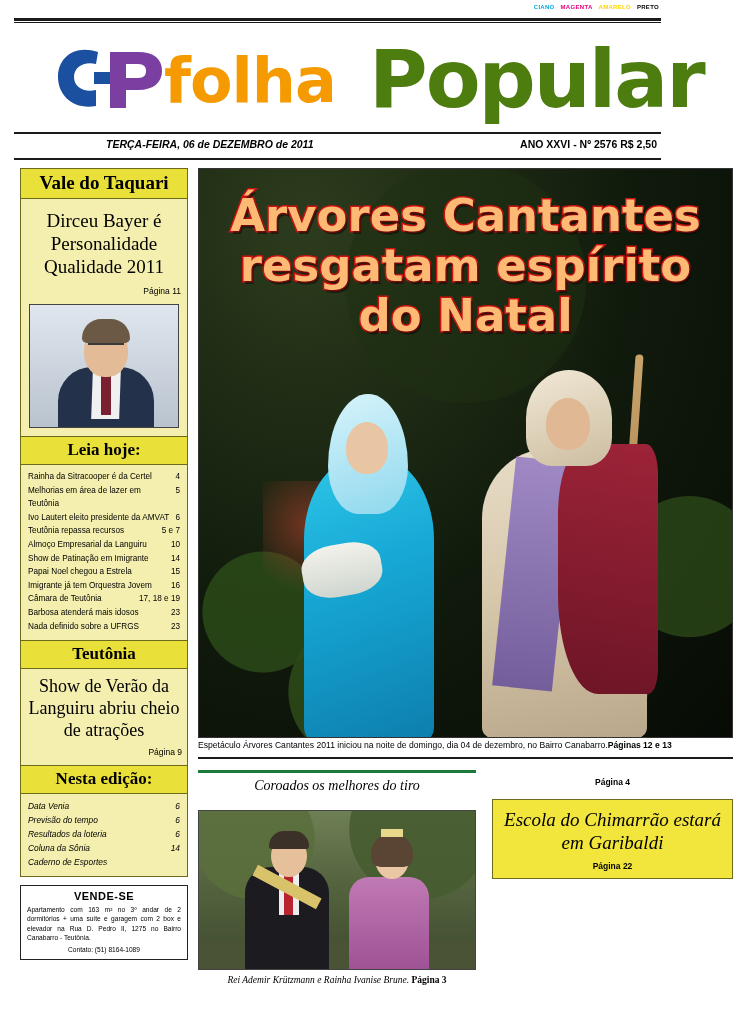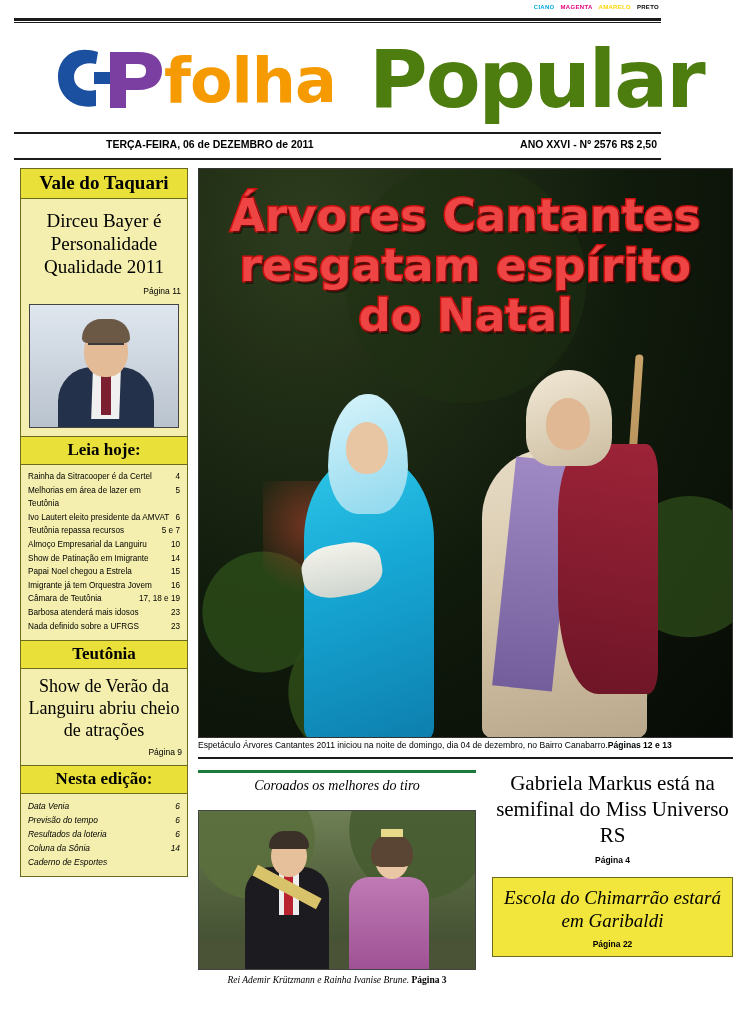--- a/index.html
+++ b/index.html
@@ -35,21 +35,21 @@
   }
   .mast-popular {
     position:absolute; left:355px; top:8px;
     font-size:80px; line-height:80px; font-weight:bold; color:#4d7c0f;
     font-family:"DejaVu Sans", sans-serif; letter-spacing:-2px;
   }
 
   .rule-mid { position:absolute; left:14px; right:14px; top:132px; height:2px; background:#1a1a1a; }
 
   .dateline { position:absolute; left:14px; right:14px; top:138px; height:18px; font-size:10.5px; }
-  .dateline .date { position:absolute; left:92px; top:0; font-weight:bold; }
+  .dateline .date { position:absolute; left:92px; top:0; font-weight:bold;font-style:italic; }
   .dateline .issue { position:absolute; right:4px; top:0; font-weight:bold; }
 
   .rule-mid2 { position:absolute; left:14px; right:14px; top:158px; height:2px; background:#1a1a1a; }
 
   
   .leftcol { position:absolute; left:20px; top:168px; width:168px; }
 
   .yellow-head {
     background:#e9e03a; border:1px solid #6b6a1d;
     text-align:center; font-weight:bold; font-size:19px;
@@ -145,21 +145,21 @@
     background:linear-gradient(160deg,#f2e8d6,#cbbda0); border-radius:50% 50% 30% 30%; }
   .jos-face { position:absolute; left:72px; top:34px; width:44px; height:52px;
     background:#e0b894; border-radius:50% 50% 46% 46%; }
   .jos-staff { position:absolute; left:148px; top:-10px; width:8px; height:390px;
     background:linear-gradient(#c9a46a,#8a6b3c); transform:rotate(4deg); border-radius:4px; }
 
   .mp-headline {
     position:absolute; left:0; right:0; top:22px; text-align:center;
     font-family:"DejaVu Sans", sans-serif;
     font-weight:bold; font-size:45px; line-height:50px;
-    color:#ef4444;
+    color:#fdba74;
     -webkit-text-stroke:3px #cc1111;
     paint-order:stroke fill;
     text-shadow:2px 3px 0 rgba(0,0,0,.45);
     padding:0 14px;
   }
 
   .mp-caption {
     position:absolute; left:198px; top:740px; width:535px;
     font-size:8.6px; line-height:11px;
   }
@@ -339,20 +339,25 @@
       <div class="nesta-row">
           <span>Coluna da Sônia</span>
           <span>14</span>
         </div>
       <div class="nesta-row">
           <span>Caderno de Esportes</span>
           <span></span>
         </div>
     </div>
 
+    <div class="vende">
+      <div class="vende-title">VENDE-SE</div>
+      <div class="vende-body">Apartamento com 163 m² no 3º andar de 2 dormitórios + uma suíte e garagem com 2 box e elevador na Rua D. Pedro II, 1275 no Bairro Canabarro - Teutônia.</div>
+      <div class="vende-contact">Contato: (51) 8164-1089</div>
+    </div>
   </div>
 
   <div class="mainphoto">
     <div class="mp-sky"></div>
     <div class="mp-foliage"></div>
     <div class="mp-bush-red"></div>
 
     <div class="fig-mary">
       <div class="mary-robe"></div>
       <div class="mary-bundle"></div>
@@ -395,21 +400,20 @@
       <div class="woman-hair"></div>
       <div class="woman-crown"></div>
     </div>
     <div class="tiro-caption">
       <span>Rei Ademir Krützmann e Rainha Ivanise Brune.</span>
       <b>Página 3</b>
     </div>
   </div>
 
   <div class="brcol">
-    <div class="br-title">Gabriela Markus está na semifinal do Miss Universo RS</div>
     <div class="br-pag">Página 4</div>
     <div class="escola">
       <div class="escola-title">Escola do Chimarrão estará em Garibaldi</div>
       <div class="escola-pag">Página 22</div>
     </div>
   </div>
 
 </div>
 
 </body></html>

